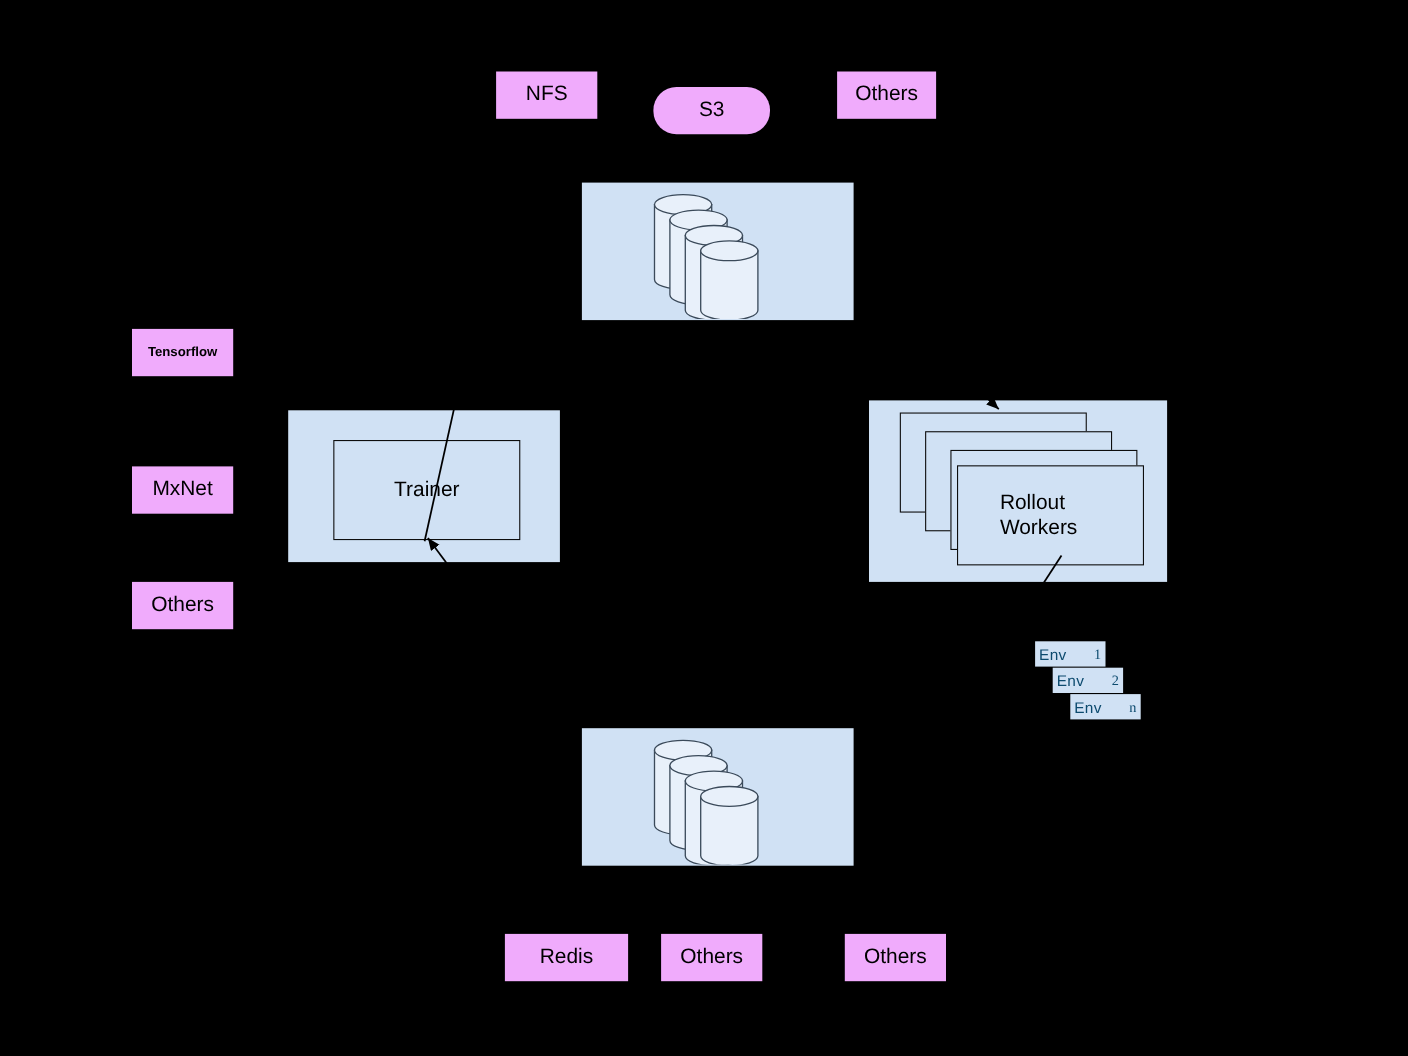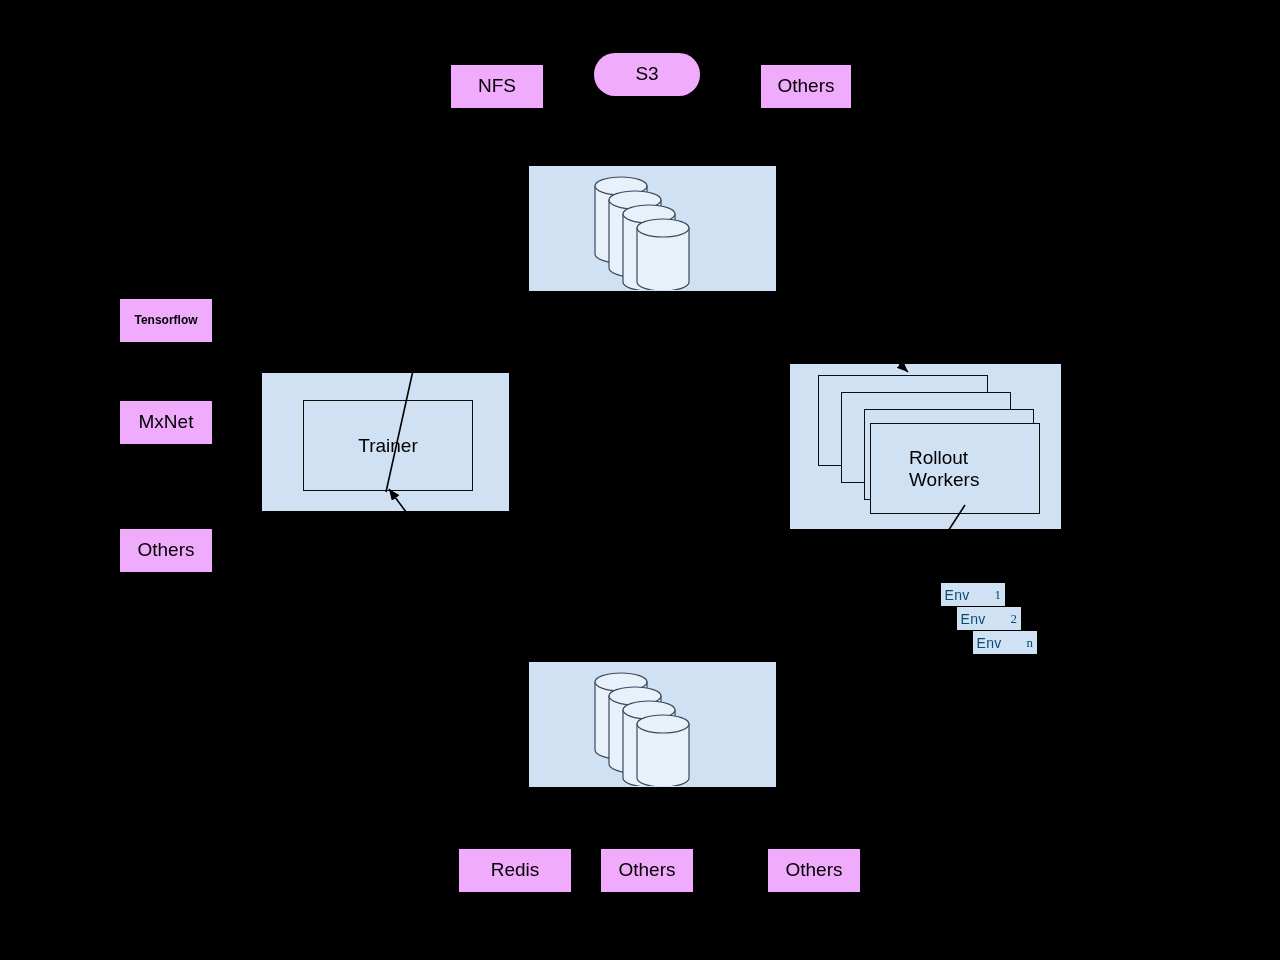--- a/index.html
+++ b/index.html
@@ -97,21 +97,21 @@
   }
 </style>
 </head>
 <body>
 
 <div id="canvas">
 
   <div class="node pill" style="left:451px; top:65px; width:92px; height:43px;">
     <span>NFS</span>
   </div>
-  <div class="node pill" style="left:594px; top:53px; width:106px; height:43px;border-radius:21px;">
+  <div class="node pill" style="left:594px; top:79px; width:106px; height:43px;border-radius:21px;">
     <span>S3</span>
   </div>
   <div class="node pill" style="left:761px; top:65px; width:90px; height:43px;">
     <span>Others</span>
   </div>
 
   <div class="panel" style="left:529px; top:166px; width:247px; height:125px;">
     <svg class="cyl-wrap" style="left:58px; top:4px; width:120px; height:120px;" viewBox="0 0 120 120">
       <g fill="#e8f0fa" stroke="#3b4a5a" stroke-width="1.2">
         <g>
@@ -130,21 +130,21 @@
           <path d="M50,58 L50,112 A26,9 0 0 0 102,112 L102,58 Z"></path>
           <ellipse cx="76" cy="58" rx="26" ry="9"></ellipse>
         </g>
       </g>
     </svg>
   </div>
 
   <div class="node pill-small" style="left:120px; top:299px; width:92px; height:43px;">
     <span>Tensorflow</span>
   </div>
-  <div class="node pill" style="left:120px; top:401px; width:92px; height:43px;">
+  <div class="node pill" style="left:120px; top:424px; width:92px; height:43px;">
     <span>MxNet</span>
   </div>
   <div class="node pill" style="left:120px; top:529px; width:92px; height:43px;">
     <span>Others</span>
   </div>
 
   <div class="panel" style="left:262px; top:373px; width:247px; height:138px;">
     <div class="inner-box" style="left:41px; top:27px; width:170px; height:91px;">
       <span>Trainer</span>
     </div>

